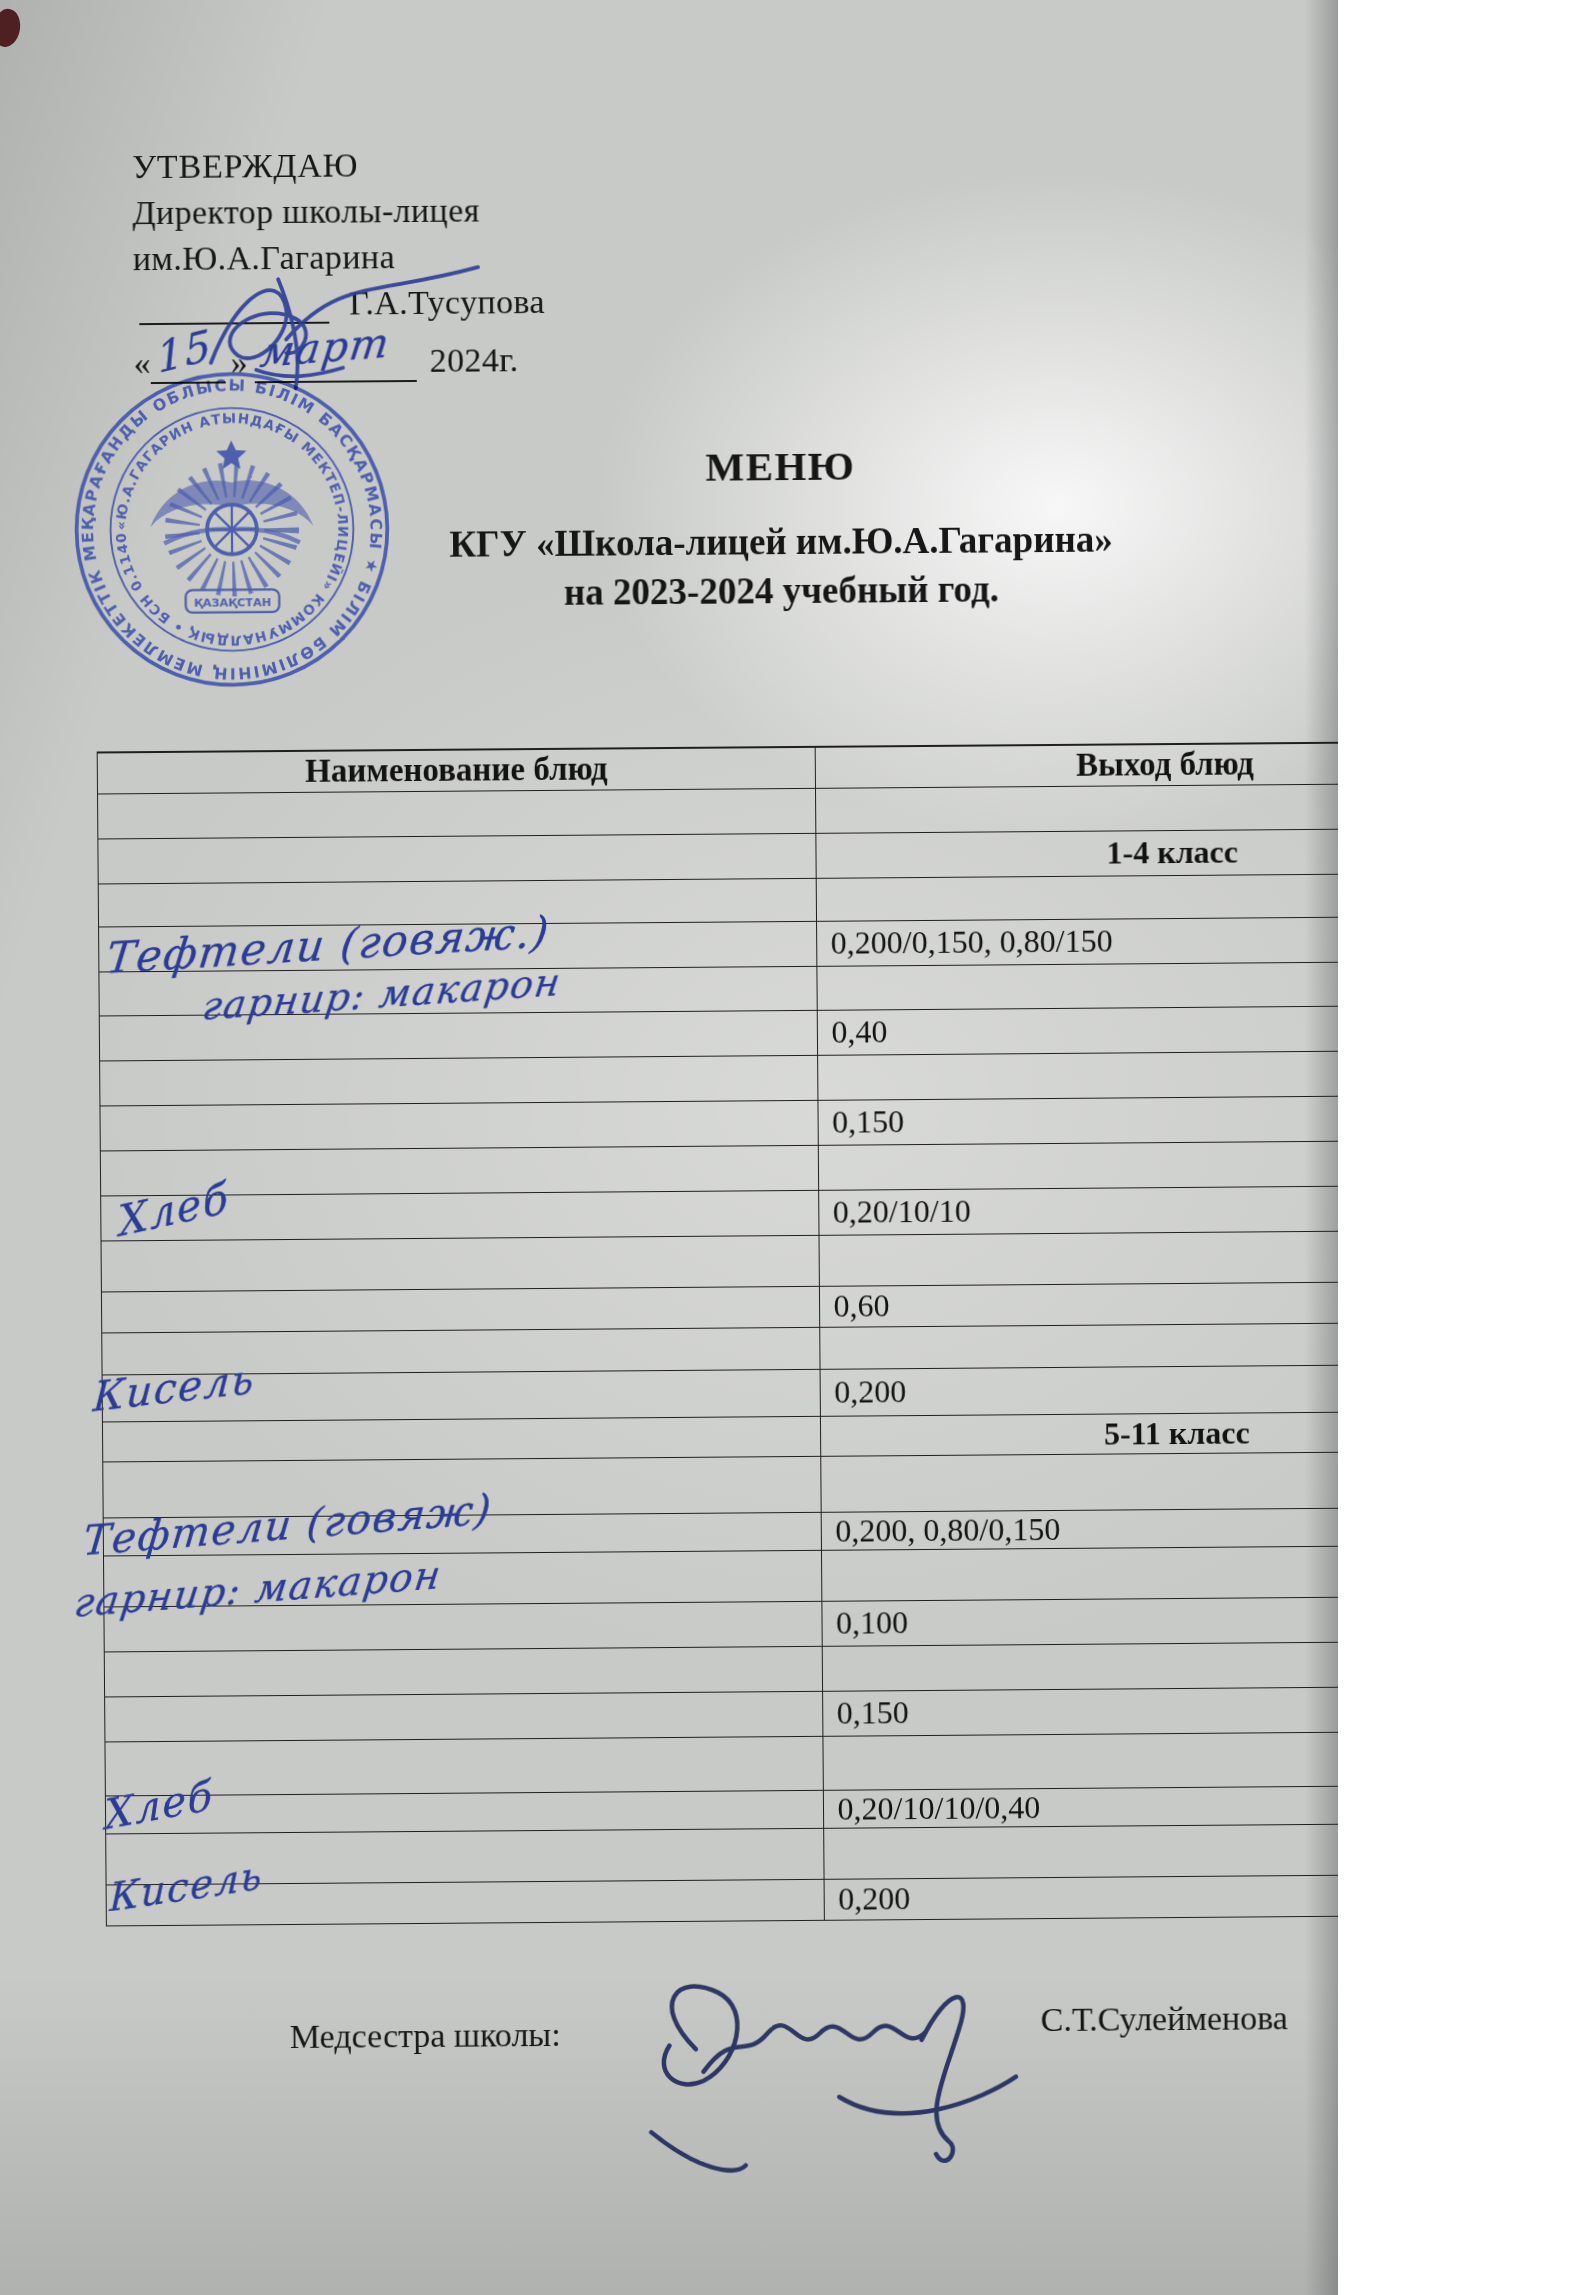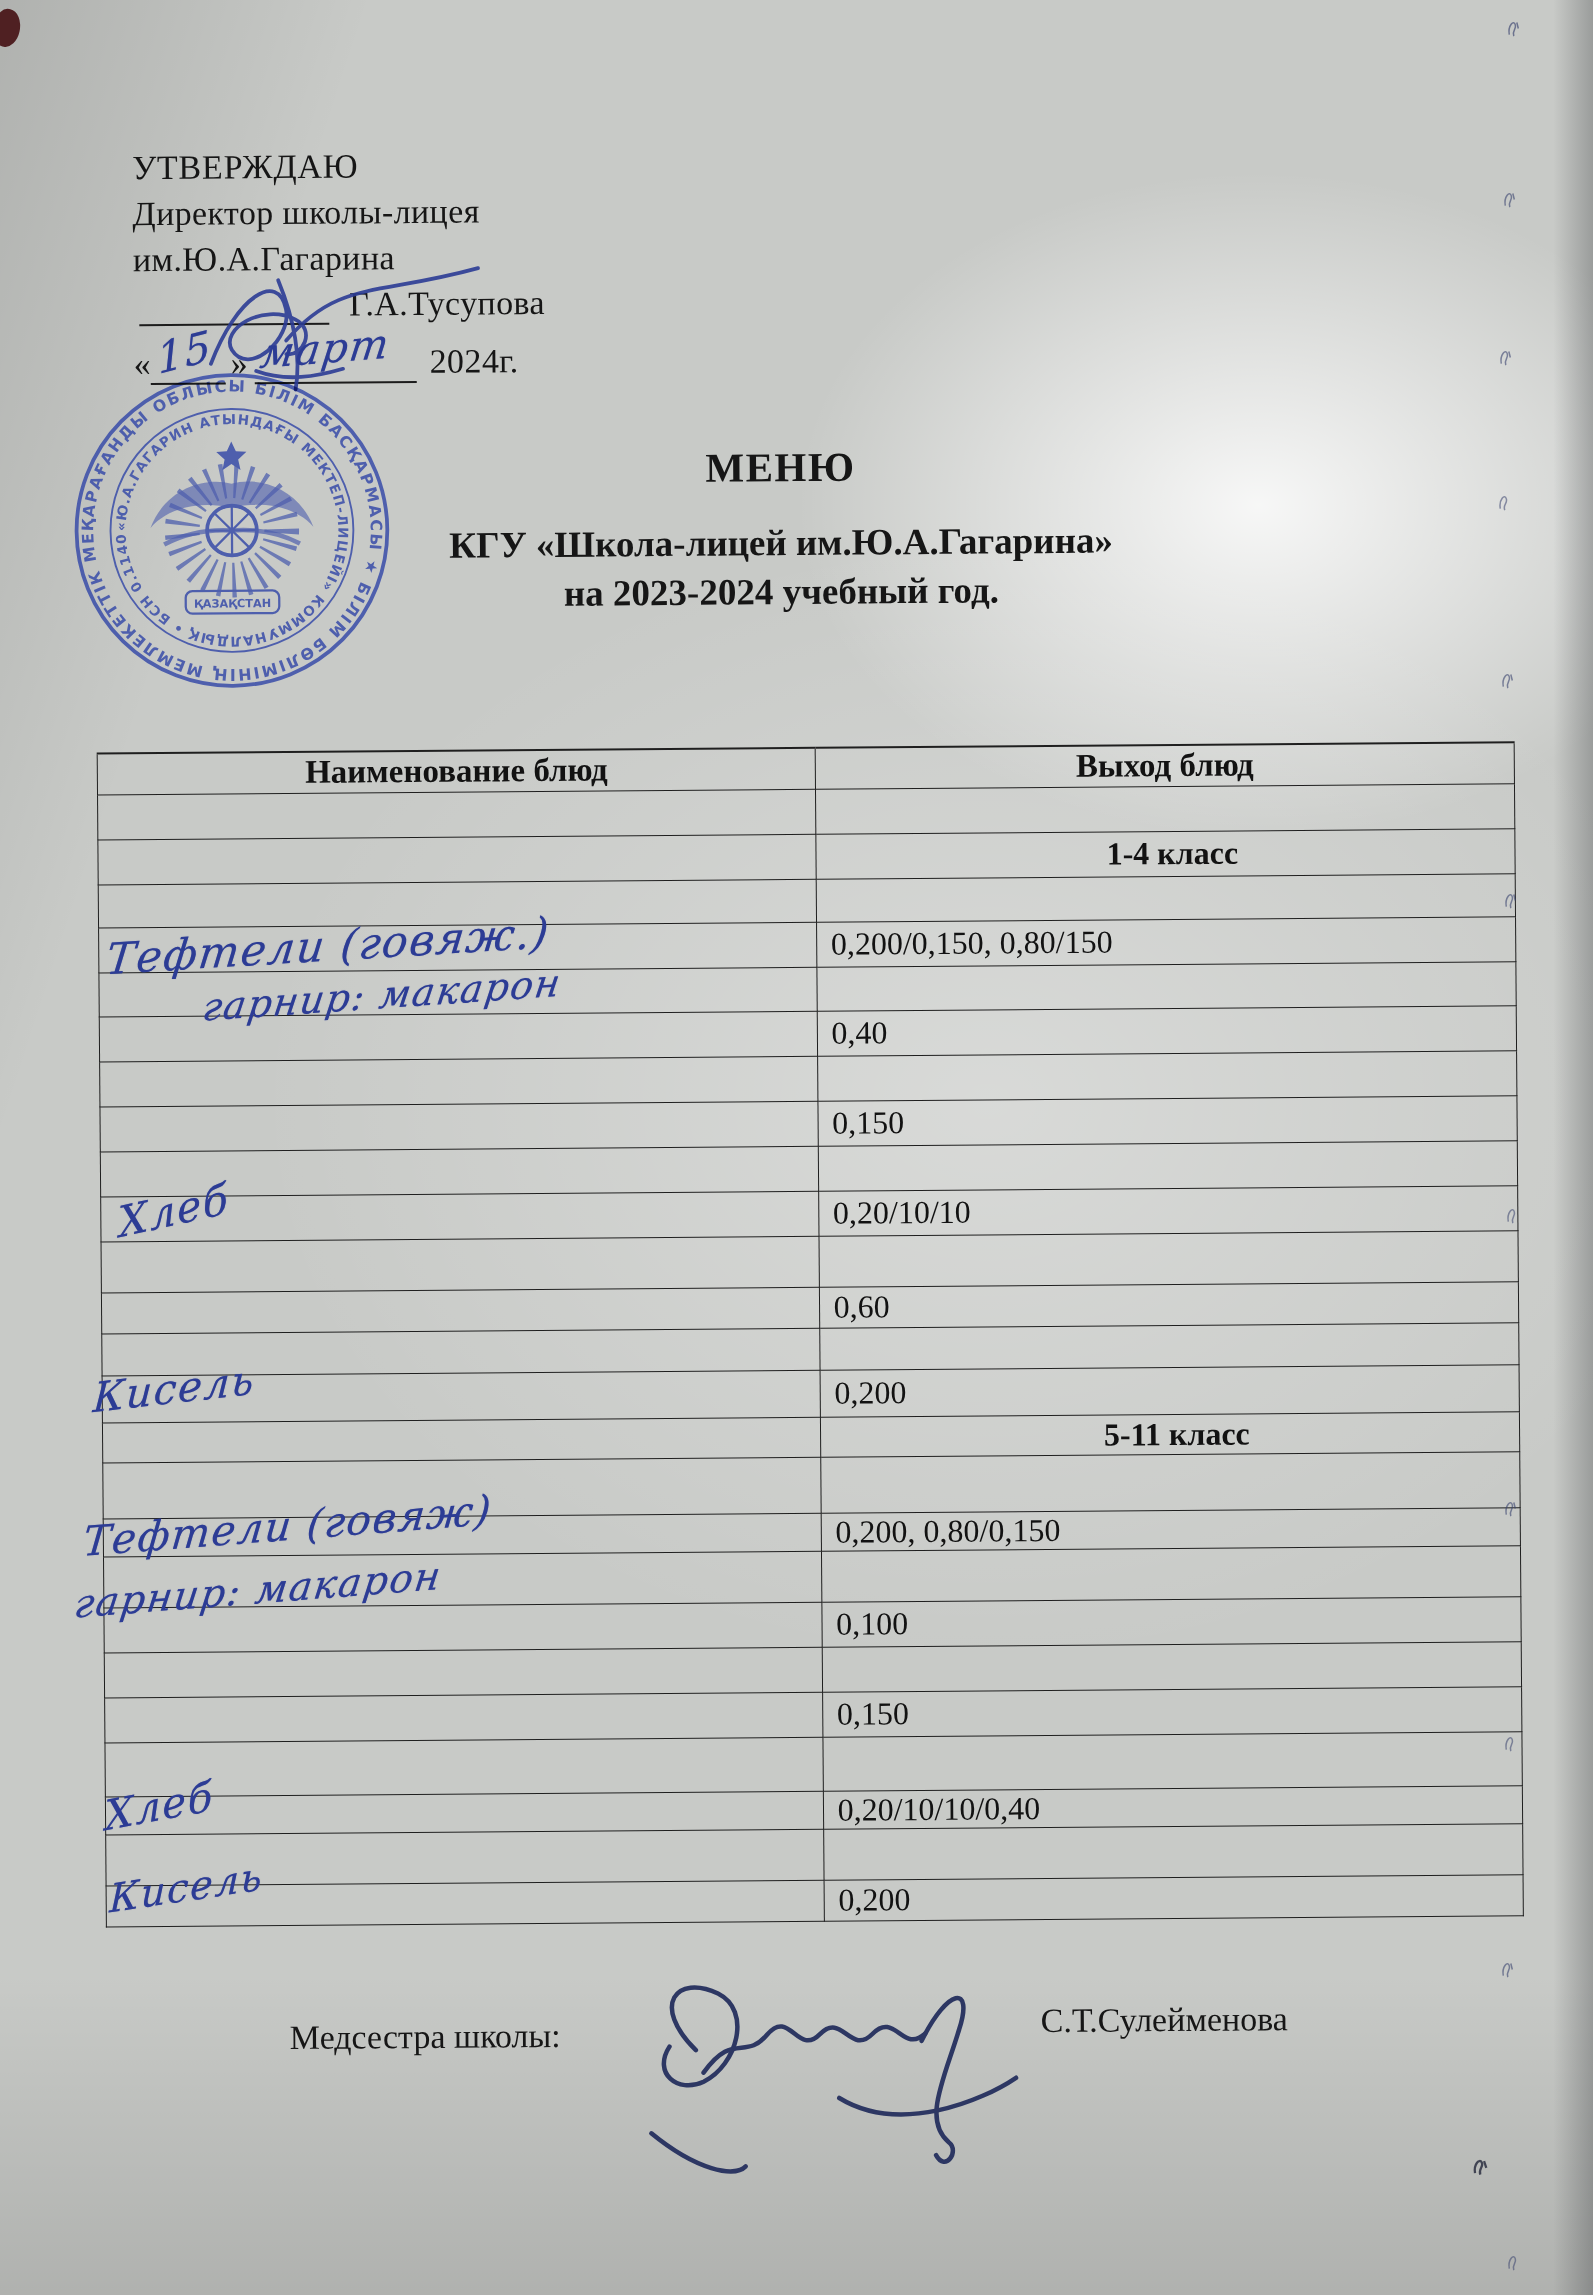--- a/index.html
+++ b/index.html
@@ -1,17 +1,17 @@
 <!DOCTYPE html>
 <html style="font-size:12px"><head>
 <meta charset="utf-8">
 <style>
   html,body{margin:0;padding:0;}
   .page{
-    position:relative;width:1593px;height:2295px;overflow:hidden;
+    position:relative;width:1338px;height:2295px;overflow:hidden;
     background:
       linear-gradient(to left, rgba(35,38,42,.28), rgba(35,38,42,0) 2.5%),
       radial-gradient(679px 490px at 79% 22%, rgba(255,255,255,.85), rgba(255,255,255,0) 68%),
       radial-gradient(980px 754px at 62% 48%, rgba(255,255,255,.30), rgba(255,255,255,0) 75%),
       linear-gradient(108deg, rgba(0,0,0,.12), rgba(0,0,0,0) 16%),
       linear-gradient(0deg, rgba(0,0,0,.12), rgba(0,0,0,0) 14%),
       #c8cac7;
     font-family:"Liberation Serif", serif;color:#161616;
   }
   .content{position:absolute;inset:0;transform:rotate(-0.45deg);transform-origin:50% 40%;}

